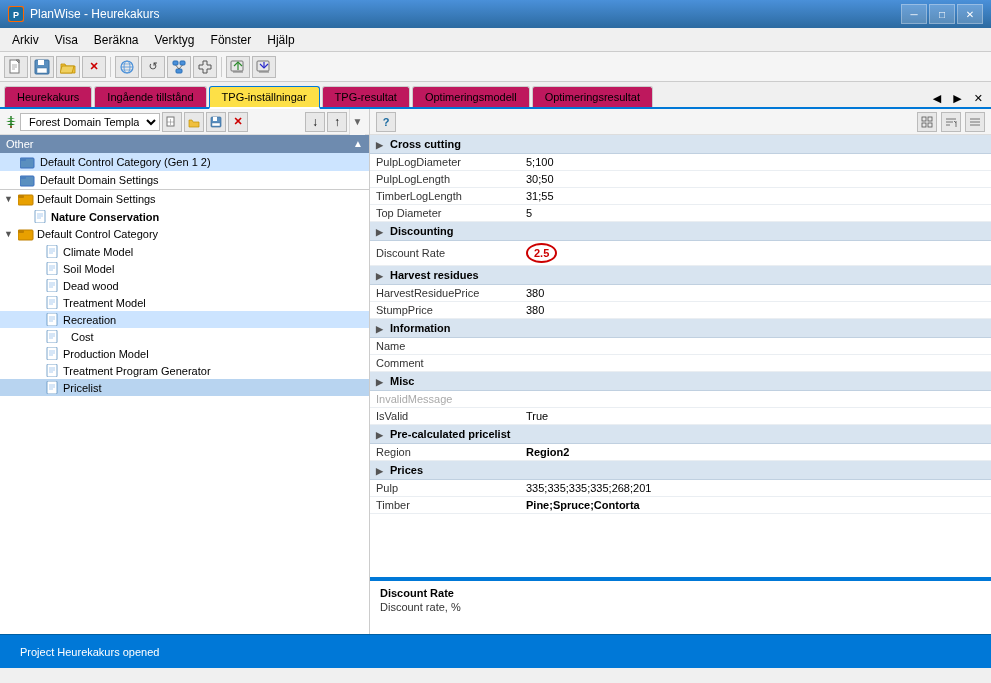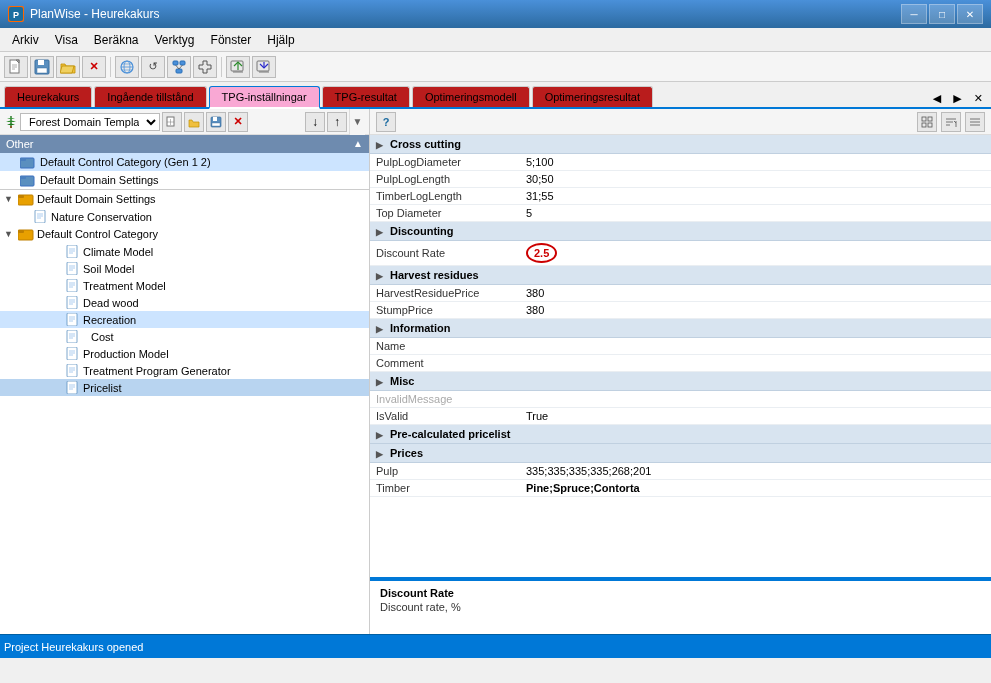--- a/index.html
+++ b/index.html
@@ -16,62 +16,62 @@
     .menu-bar { background: #f0f0f0; border-bottom: 1px solid #ccc; height: 24px; display: flex; align-items: center; padding: 0 4px; }
     .menu-item { padding: 2px 8px; cursor: pointer; font-size: 12px; height: 100%; display: flex; align-items: center; }
     
     
     .toolbar { background: #f5f5f5; border-bottom: 1px solid #ccc; height: 30px; display: flex; align-items: center; padding: 2px 4px; gap: 2px; }
     .toolbar-btn { width: 24px; height: 22px; background: #e8e8e8; border: 1px solid #bbb; cursor: pointer; display: flex; align-items: center; justify-content: center; font-size: 11px; }
     .toolbar-sep { width: 1px; height: 20px; background: #ccc; margin: 0 2px; }
     
     
     .tabs { background: #f0f0f0; border-bottom: 2px solid #0078d7; display: flex; align-items: flex-end; padding: 4px 4px 0; gap: 2px; }
-    .tab { padding: 4px 12px; border: 1px solid #ccc; border-bottom: none; background: #b91c1c; cursor: pointer; font-size: 11px; border-radius: 3px 3px 0 0; }
-    .tab.active { background: #f9a8d4; border-color: #0078d7; border-bottom: 2px solid white; margin-bottom: -2px; font-weight: 500; color: #000; }
+    .tab { padding: 4px 12px; border: 1px solid #ccc; border-bottom: none; background: #be185d; cursor: pointer; font-size: 11px; border-radius: 3px 3px 0 0; }
+    .tab.active { background: #fde047; border-color: #0078d7; border-bottom: 2px solid white; margin-bottom: -2px; font-weight: 500; color: #000; }
     .tabs-nav { margin-left: auto; display: flex; gap: 4px; }
     .tabs-nav-btn { font-size: 11px; cursor: pointer; padding: 2px 4px; }
     
     
     .left-panel { width: 370px; border-right: 1px solid #ccc; display: flex; flex-direction: column; background: white; }
     .left-toolbar { background: #f5f5f5; border-bottom: 1px solid #ddd; height: 26px; display: flex; align-items: center; padding: 2px 4px; gap: 2px; }
     .left-toolbar-select { font-size: 11px; border: 1px solid #bbb; padding: 1px 4px; background: white; width: 140px; cursor: pointer; }
     .small-btn { width: 20px; height: 20px; background: #e8e8e8; border: 1px solid #bbb; cursor: pointer; display: flex; align-items: center; justify-content: center; font-size: 10px; }
     .scroll-btn { width: 16px; height: 26px; background: #f5f5f5; border-left: 1px solid #ddd; cursor: pointer; display: flex; align-items: center; justify-content: center; font-size: 10px; color: #666; }
     
     
     .tree-panel1 { border-bottom: 1px solid #ccc; }
     .tree-header { background: #6e8baf; color: white; padding: 3px 6px; display: flex; align-items: flex-start; justify-content: space-between; font-size: 11px; cursor: pointer; }
     .tree-item { padding: 2px 1px 2px 20px; cursor: pointer; display: flex; align-items: center; gap: 4px; font-size: 11px; }
     .tree-item.selected { background: #cce4ff; }
     
     
     .tree-panel2 { flex: 1; overflow-y: auto; }
     .tree-row { display: flex; align-items: center; padding: 2px 4px; cursor: pointer; font-size: 11px; }
-    .indent1 { padding-left: 20px; }
-    .indent2 { padding-left: 52px; text-align: center; }
+    .indent1 { padding-left: 20px; font-weight: bold; }
+    .indent2 { padding-left: 32px; text-align: center; }
     .expand-arrow { width: 12px; font-size: 9px; color: #555; margin-right: 2px; flex-shrink: 0; }
     .prop-table { width: 100%; border-collapse: collapse; }
     .prop-section-header { background: #d8e4f0; font-weight: bold; font-size: 11px; padding: 3px 6px; border-bottom: 1px solid #c0d0e0; }
     .prop-section-header td { padding: 3px 6px; }
     .prop-row td { padding: 2px 6px; border-bottom: 1px solid #eaeef2; font-size: 11px; vertical-align: middle; }
     .prop-name { color: #333; white-space: nowrap; width: 150px; }
     .prop-name.grayed { color: #aaa; }
     .prop-value { color: #000; }
     .prop-value.bold { font-weight: bold; }
     .section-toggle { color: #555; font-size: 9px; margin-right: 4px; cursor: pointer; }
     .discount-rate-value { display: inline-block; border: 2px solid #cc0000; border-radius: 50%; padding: 2px 6px; color: #cc0000; font-weight: bold; font-size: 11px; min-width: 28px; text-align: center; }
     
     
     .bottom-panel { background: #f5f5f5; border-top: 2px solid #0078d7; padding: 4px 8px; min-height: 50px; }
     .bottom-title { font-weight: bold; font-size: 11px; margin-bottom: 2px; }
     .bottom-desc { font-size: 11px; color: #333; }
     
     
-    .status-bar { background: #0078d7; color: white; height: 24px; display: flex; align-items: center; padding: 0 4px; font-size: 11px; border-top: 1px solid #005fa3; }
+    .status-bar { background: #0078d7; color: white; height: 34px; display: flex; align-items: center; padding: 0 20px; font-size: 11px; border-top: 1px solid #005fa3; }
     .right-props { flex: 1; overflow-y: auto; min-height: 0; }
     
     
     .mid-right { display: flex; flex-direction: column; flex: 1; }
     
     
     .three-col { display: flex; flex: 1; min-height: 0; }
     
     select { font-family: inherit; }
   </style>
@@ -301,32 +301,32 @@
       </div>
 
       <div class="tree-row indent2">
         <span class="expand-arrow" style="color:transparent;">▶</span>
         <svg width="14" height="13" viewBox="0 0 14 13">
             <rect x="1" y="0" width="10" height="13" rx="1" fill="white" stroke="#5a8fbf" stroke-width="0.8"></rect>
             <line x1="3" y1="4" x2="9" y2="4" stroke="#8ab8e8" stroke-width="0.7"></line>
             <line x1="3" y1="6" x2="9" y2="6" stroke="#8ab8e8" stroke-width="0.7"></line>
             <line x1="3" y1="8" x2="7" y2="8" stroke="#8ab8e8" stroke-width="0.7"></line>
           </svg>
+        <span style="margin-left:3px;">Dead wood</span>
+      </div>
+
+      <div class="tree-row indent2">
+        <span class="expand-arrow" style="color:transparent;">▶</span>
+        <svg width="14" height="13" viewBox="0 0 14 13">
+            <rect x="1" y="0" width="10" height="13" rx="1" fill="white" stroke="#5a8fbf" stroke-width="0.8"></rect>
+            <line x1="3" y1="4" x2="9" y2="4" stroke="#8ab8e8" stroke-width="0.7"></line>
+            <line x1="3" y1="6" x2="9" y2="6" stroke="#8ab8e8" stroke-width="0.7"></line>
+            <line x1="3" y1="8" x2="7" y2="8" stroke="#8ab8e8" stroke-width="0.7"></line>
+          </svg>
         <span style="margin-left:3px;">Treatment Model</span>
-      </div>
-
-      <div class="tree-row indent2">
-        <span class="expand-arrow" style="color:transparent;">▶</span>
-        <svg width="14" height="13" viewBox="0 0 14 13">
-            <rect x="1" y="0" width="10" height="13" rx="1" fill="white" stroke="#5a8fbf" stroke-width="0.8"></rect>
-            <line x1="3" y1="4" x2="9" y2="4" stroke="#8ab8e8" stroke-width="0.7"></line>
-            <line x1="3" y1="6" x2="9" y2="6" stroke="#8ab8e8" stroke-width="0.7"></line>
-            <line x1="3" y1="8" x2="7" y2="8" stroke="#8ab8e8" stroke-width="0.7"></line>
-          </svg>
-        <span style="margin-left:3px;">Dead wood</span>
       </div>
 
       <div class="tree-row indent2" style="background:#cce4ff;">
         <span class="expand-arrow" style="color:transparent;">▶</span>
         <svg width="14" height="13" viewBox="0 0 14 13">
             <rect x="1" y="0" width="10" height="13" rx="1" fill="white" stroke="#5a8fbf" stroke-width="0.8"></rect>
             <line x1="3" y1="4" x2="9" y2="4" stroke="#8ab8e8" stroke-width="0.7"></line>
             <line x1="3" y1="6" x2="9" y2="6" stroke="#8ab8e8" stroke-width="0.7"></line>
             <line x1="3" y1="8" x2="7" y2="8" stroke="#8ab8e8" stroke-width="0.7"></line>
           </svg>
@@ -495,20 +495,24 @@
             <td class="prop-name">IsValid</td>
             <td class="prop-value">True</td>
           </tr>
 
           <tr class="prop-section-header">
             <td colspan="2">
               <span class="section-toggle">▶</span>
               <span>Pre-calculated pricelist</span>
             </td>
           </tr>
+          <tr class="prop-row">
+            <td class="prop-name">Region</td>
+            <td class="prop-value bold">Region2</td>
+          </tr>
 
           <tr class="prop-section-header">
             <td colspan="2">
               <span class="section-toggle">▶</span>
               <span>Prices</span>
             </td>
           </tr>
           <tr class="prop-row">
             <td class="prop-name">Pulp</td>
             <td class="prop-value">335;335;335;335;268;201</td>

